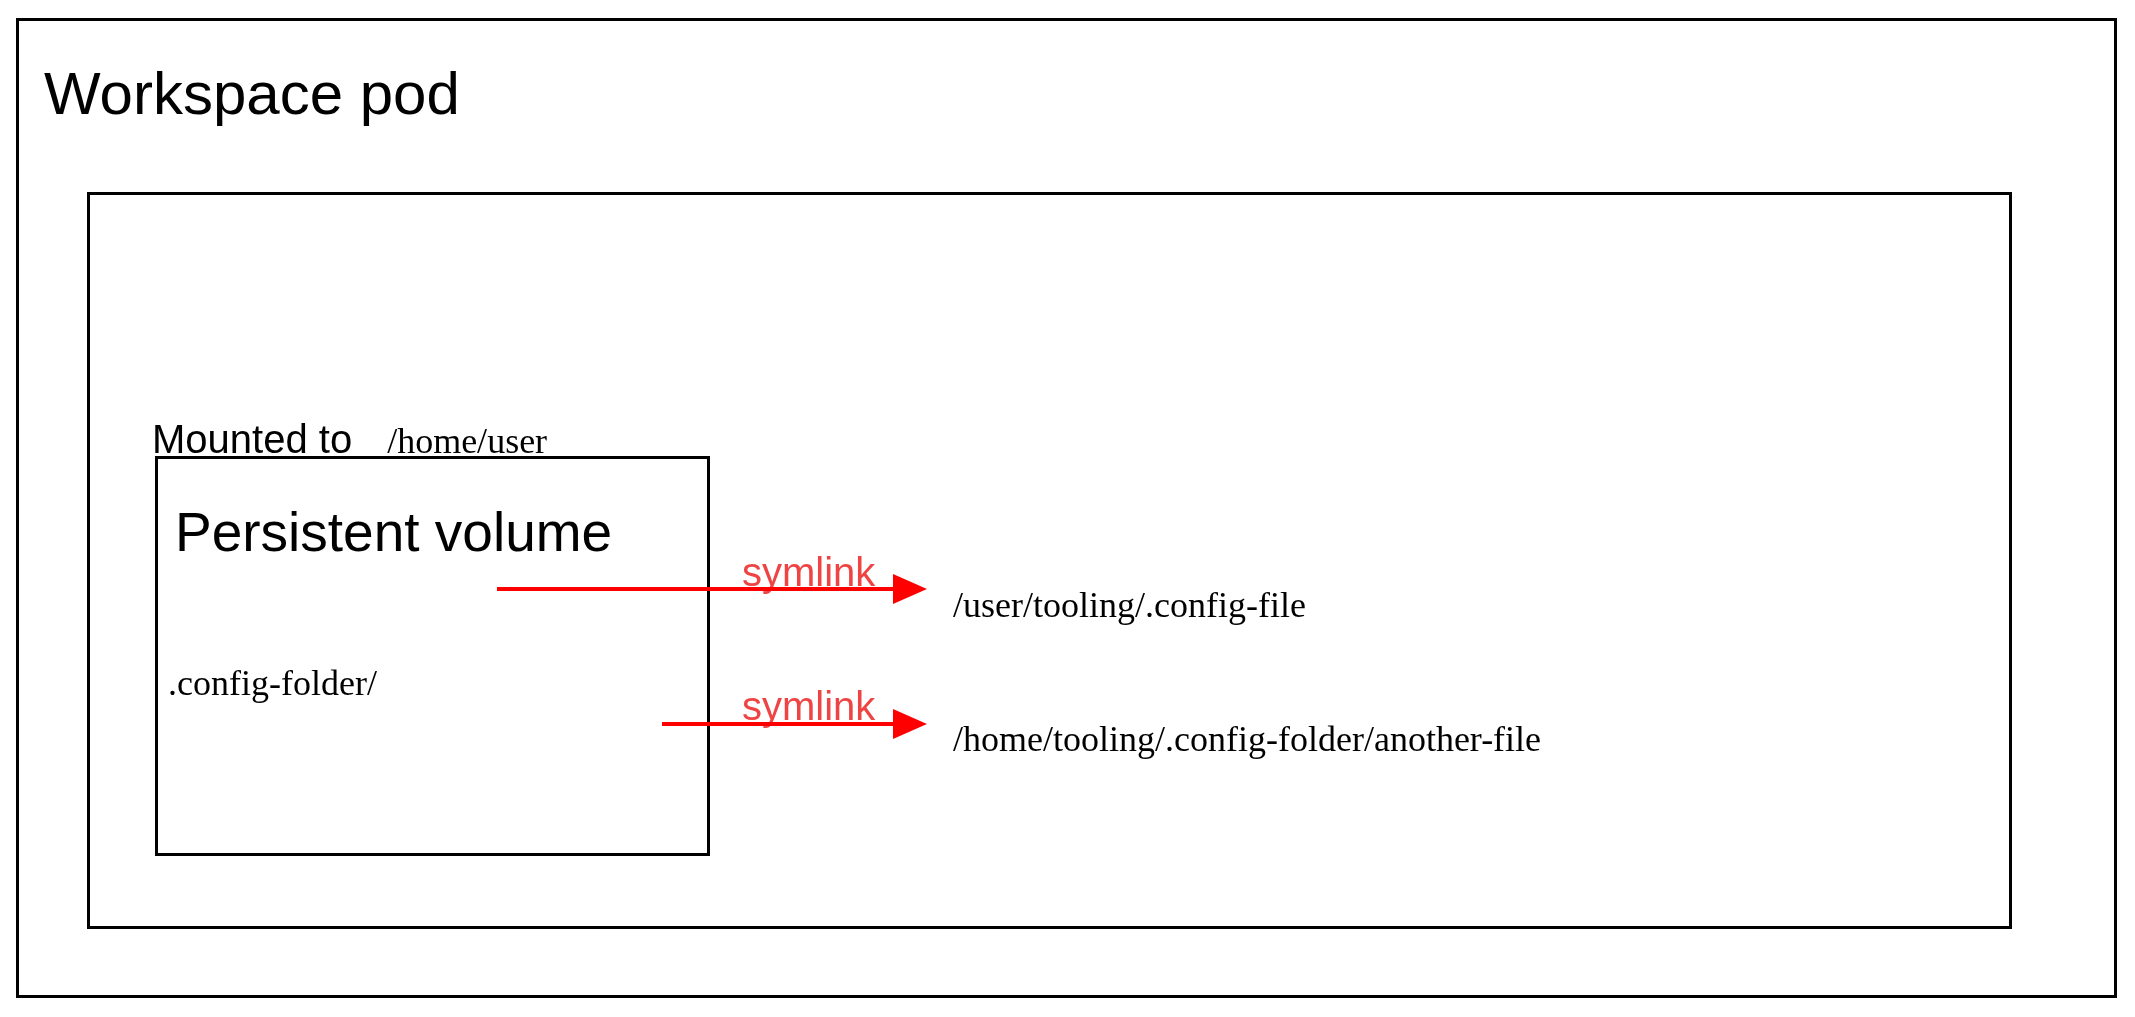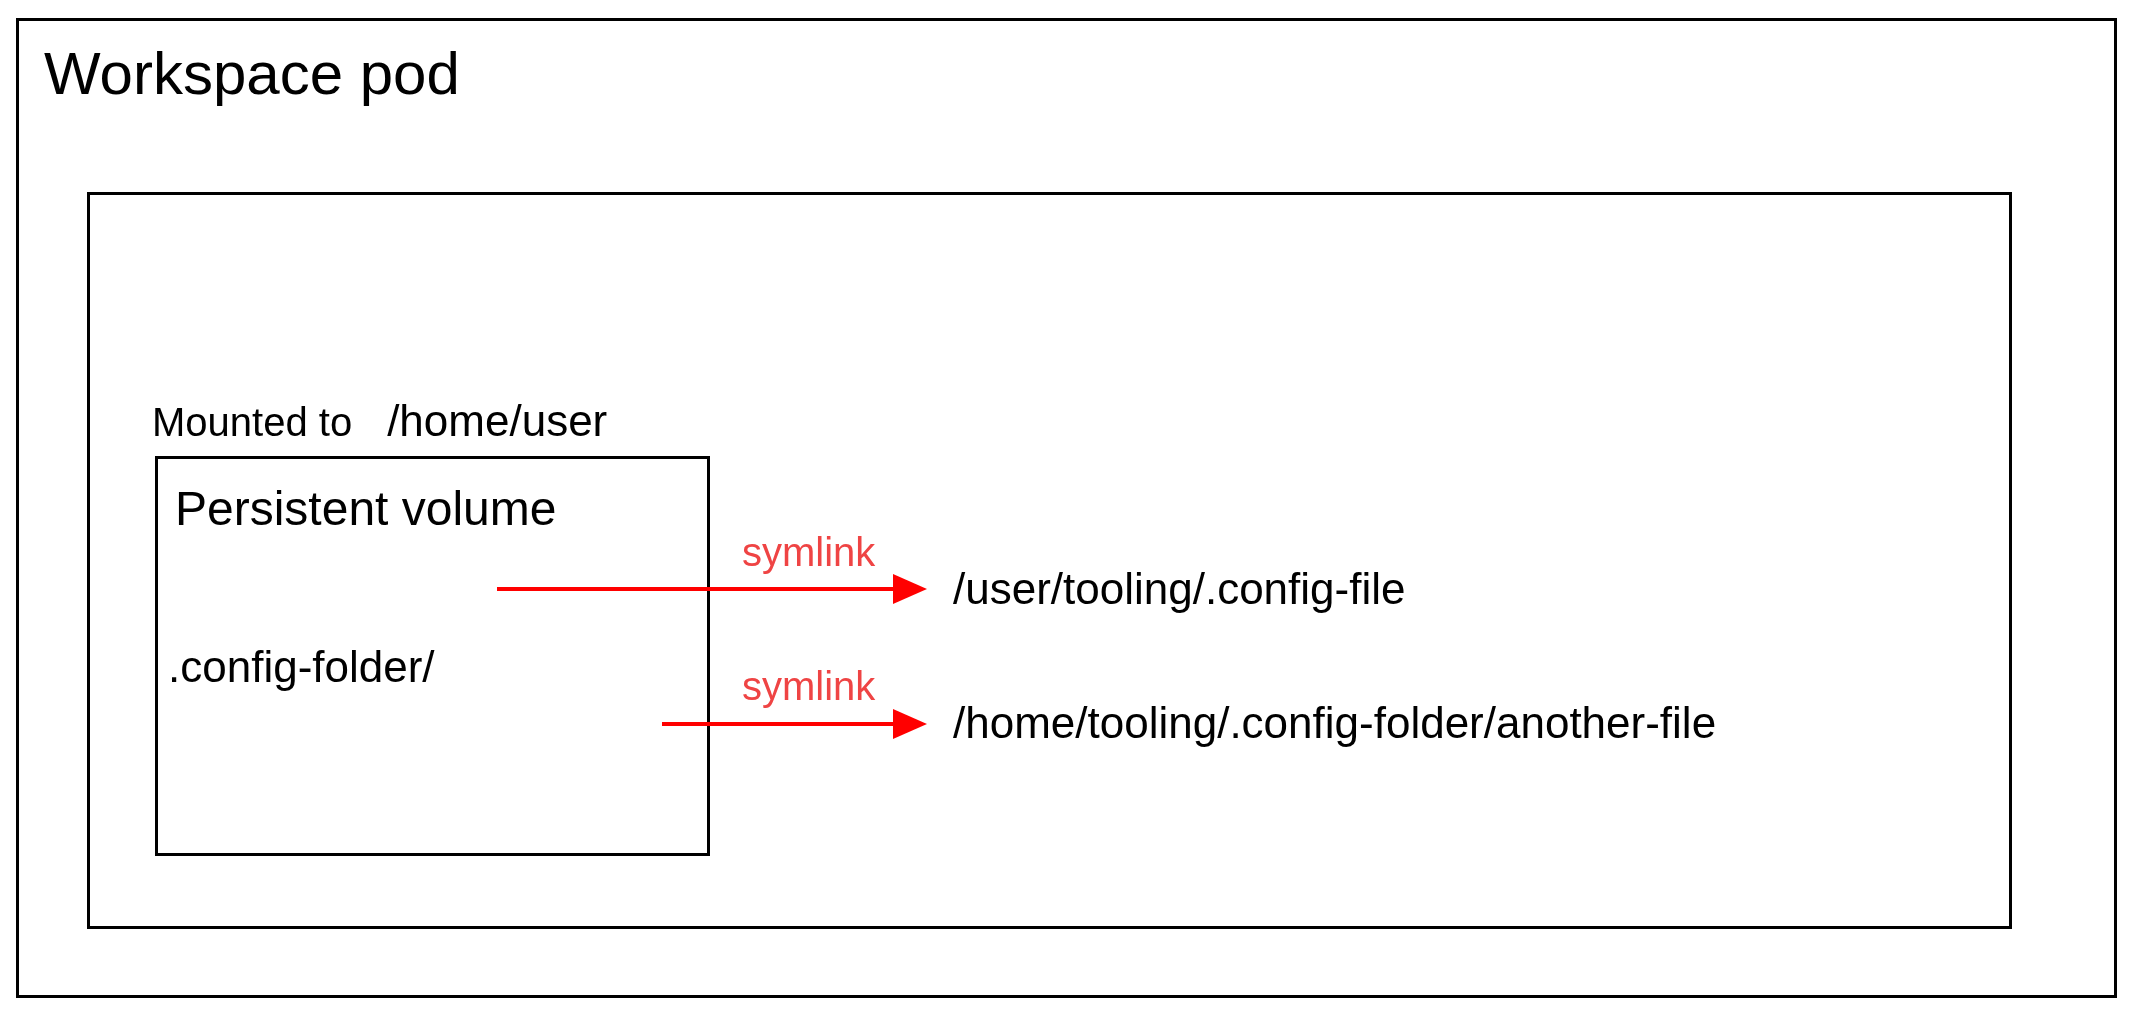--- a/index.html
+++ b/index.html
@@ -11,27 +11,27 @@
     font-family: "Liberation Sans", sans-serif;
     color: #000000;
     overflow: hidden;
   }
   .box {
     position: absolute;
     border: 3px solid #000000;
     background: transparent;
     box-sizing: border-box;
   }
-  .label { position: absolute; line-height: 1; white-space: nowrap; }
+  .label { position: absolute; line-height: 1; white-space: nowrap; margin-top: 20px; }
   .title-lg  { font-size: 60px; }
-  .title-md  { font-size: 48px; }
+  .title-md  { font-size: 55px; }
   .label-sm  { font-size: 40px; }
   .mono, .mono-row {
-    font-family: Liberation Sans, sans-serif;
-    font-size: 44px;
+    font-family: Liberation Serif, serif;
+    font-size: 36px;
     white-space: pre;
   }
   .red { color: #ef4444; }
   .arrow-layer {
     position: absolute;
     left: 0; top: 0;
     width: 2135px;
     height: 1017px;
     pointer-events: none;
   }

